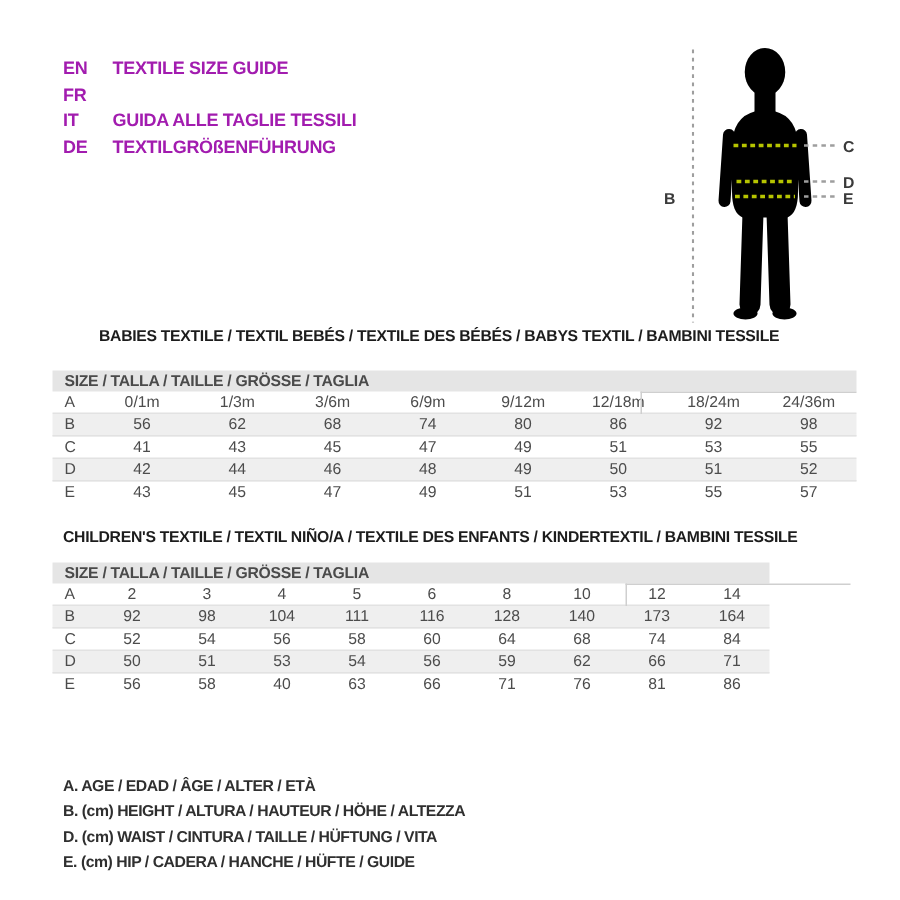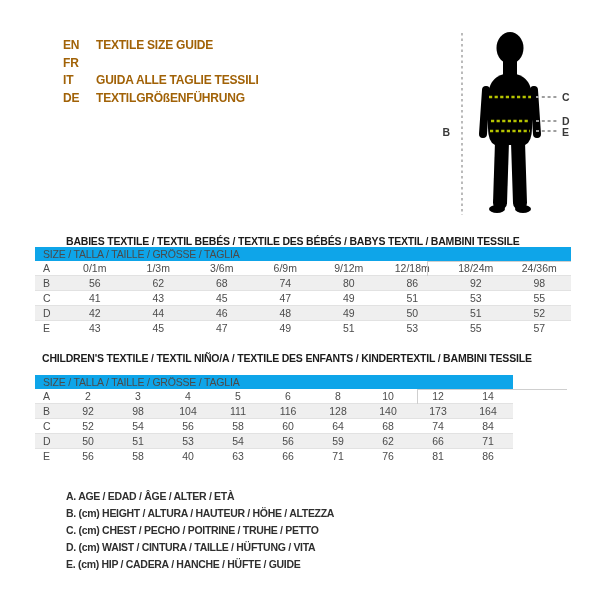--- a/index.html
+++ b/index.html
@@ -2,39 +2,39 @@
 <html><head>
 <meta charset="utf-8">
 <style>
   html,body{margin:0;padding:0;background:#fff;}
   .page{
     position:relative;width:600px;height:600px;background:#ffffff;overflow:hidden;
     font-family:"Liberation Sans",sans-serif;color:#1c1c1c;
   }
   
   .lang-list{position:absolute;left:42px;top:37px;}
-  .lang-row{display:flex;height:17.5px;line-height:17.5px;font-size:12px;font-weight:700;letter-spacing:-0.2px;color:#a16207;margin-left:21px;}
+  .lang-row{display:flex;height:17.5px;line-height:17.5px;font-size:12px;font-weight:700;letter-spacing:-0.2px;color:#a21caf;}
   .lang-code{width:33px;}
   
   .figure-svg{position:absolute;left:430px;top:10px;}
   .fig-label{font-family:"Liberation Sans",sans-serif;font-size:10.5px;font-weight:700;fill:#3a3a3a;letter-spacing:-0.2px;}
   
   .section-heading{position:absolute;left:42px;font-size:10.5px;font-weight:700;letter-spacing:-0.2px;color:#1c1c1c;white-space:nowrap;}
   
   .size-table{position:absolute;left:35px;}
-  .thead{height:14px;line-height:14px;background:#0ea5e9;color:#4a4a4a;font-size:10.5px;font-weight:400;padding-left:8px;letter-spacing:-0.2px;}
+  .thead{height:14px;line-height:14px;background:#e5e5e5;color:#4a4a4a;font-size:10.5px;font-weight:700;padding-left:8px;letter-spacing:-0.2px;}
   .trow{display:flex;height:15px;line-height:14px;font-size:10.5px;color:#4c4c4c;box-sizing:border-box;border-bottom:1px solid #e2e2e2;}
   .trow:last-child{border-bottom:none;}
   .trow.shade{background:#efefef;}
   .tlabel{width:28px;padding-left:8px;box-sizing:border-box;}
   .tcell{flex:1;text-align:center;}
   
   .highlight-box{position:absolute;box-sizing:border-box;border-left:1px solid #cfcfcf;border-top:1px solid #cfcfcf;background:transparent;pointer-events:none;}
   
-  .legend{position:absolute;left:42px;top:488px;margin-left:24px;}
+  .legend{position:absolute;left:42px;top:516px;}
   .legend-line{height:17px;line-height:17px;font-size:10.5px;font-weight:700;letter-spacing:-0.3px;color:#2f2f2f;white-space:nowrap;}
 </style>
 </head>
 <body>
 
 <div class="page">
 
   <div class="lang-list">
     <div class="lang-row">
       <span class="lang-code">EN</span>
@@ -76,21 +76,21 @@
 
     <line x1="61" y1="111" x2="99" y2="111" stroke="#b6c400" stroke-width="2.4" stroke-dasharray="3.2,2.4"></line>
     <line x1="106" y1="111" x2="127" y2="111" stroke="#9e9e9e" stroke-width="1.8" stroke-dasharray="3,2.8"></line>
     <text x="132" y="115" class="fig-label">D</text>
 
     <line x1="60" y1="121" x2="100" y2="121" stroke="#b6c400" stroke-width="2.4" stroke-dasharray="3.2,2.4"></line>
     <line x1="106" y1="121" x2="127" y2="121" stroke="#9e9e9e" stroke-width="1.8" stroke-dasharray="3,2.8"></line>
     <text x="132" y="126" class="fig-label">E</text>
   </svg>
 
-  <div class="section-heading" style="top:235px;padding-left:24px;">BABIES TEXTILE / TEXTIL BEBÉS / TEXTILE DES BÉBÉS / BABYS TEXTIL / BAMBINI TESSILE</div>
+  <div class="section-heading" style="top:218px;padding-left:24px;">BABIES TEXTILE / TEXTIL BEBÉS / TEXTILE DES BÉBÉS / BABYS TEXTIL / BAMBINI TESSILE</div>
 
   <div class="size-table" style="top:247px;width:536px;">
     <div class="thead">SIZE / TALLA / TAILLE / GRÖSSE / TAGLIA</div>
     <div class="tbody">
         <div class="trow">
           <span class="tlabel">A</span>
           <span class="tcell">0/1m</span>
           <span class="tcell">1/3m</span>
           <span class="tcell">3/6m</span>
           <span class="tcell">6/9m</span>
@@ -212,18 +212,17 @@
           <span class="tcell">81</span>
           <span class="tcell">86</span>
         </div>
       </div>
   </div>
   <div class="highlight-box" style="left:417px;top:389px;width:150px;height:15px;"></div>
 
   <div class="legend">
     <div class="legend-line">A. AGE / EDAD / ÂGE / ALTER / ETÀ</div>
     <div class="legend-line">B. (cm) HEIGHT / ALTURA / HAUTEUR / HÖHE / ALTEZZA</div>
-    <div class="legend-line">C. (cm) CHEST / PECHO / POITRINE / TRUHE / PETTO</div>
     <div class="legend-line">D. (cm) WAIST / CINTURA / TAILLE / HÜFTUNG / VITA</div>
     <div class="legend-line">E. (cm) HIP / CADERA / HANCHE / HÜFTE / GUIDE</div>
   </div>
 
 </div>
 
 </body></html>

